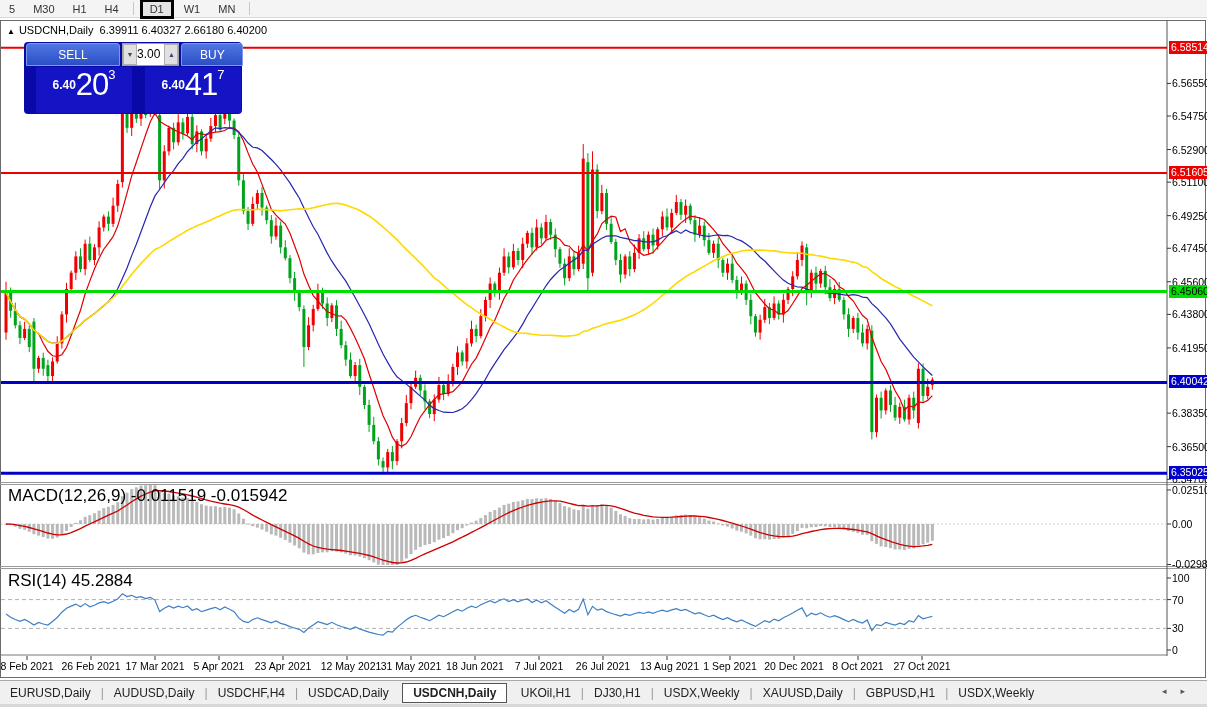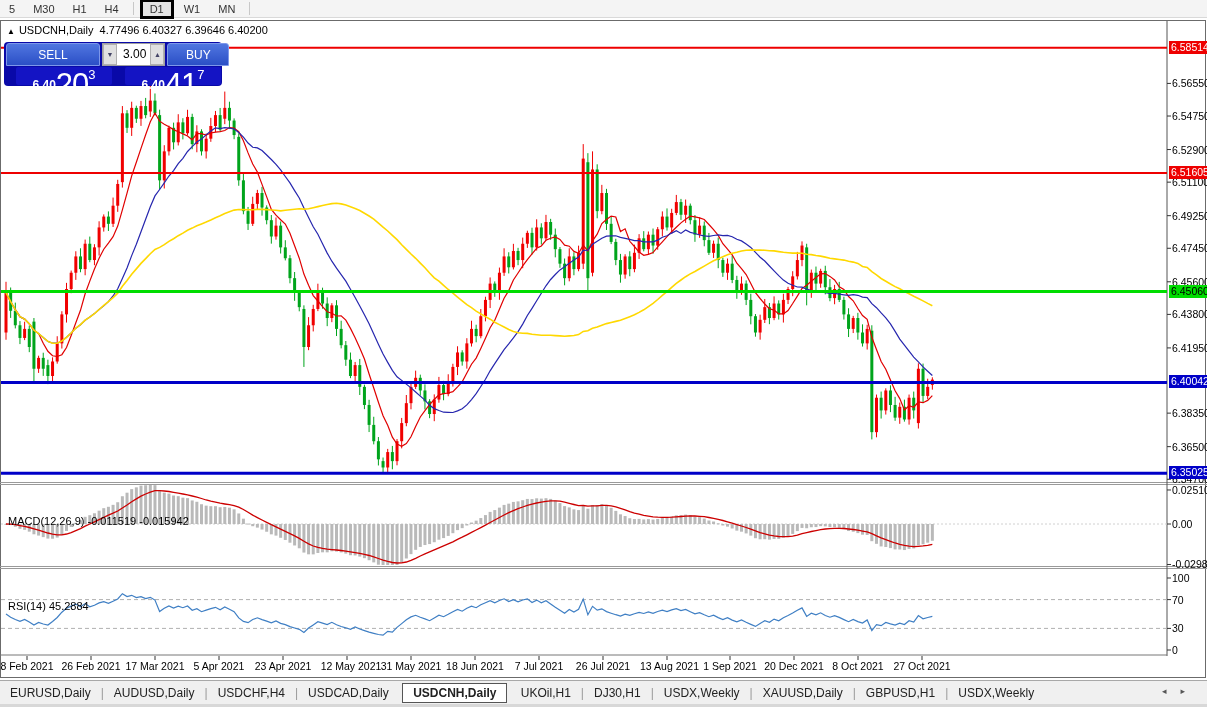--- a/index.html
+++ b/index.html
@@ -14,31 +14,31 @@
   #frame{position:absolute;left:0;top:20px;width:1206px;height:658px;border:1px solid #6b6b6b;background:#fff;box-sizing:border-box;}
   #chart-svg{position:absolute;left:0;top:0;}
   
   #title-row{position:absolute;left:7px;top:24px;font-size:11px;color:#000;white-space:nowrap;}
   #title-row .tri{font-size:8px;margin-right:4px;}
   
   .ax-label{position:absolute;left:1172px;width:34px;font-size:10.5px;color:#000;white-space:nowrap;}
   .ax-badge{position:absolute;left:1169px;font-size:10.5px;padding:0 2px;height:13px;line-height:13px;white-space:nowrap;}
   .ind-label{position:absolute;left:1172px;font-size:10.5px;color:#000;white-space:nowrap;}
   
-  .pane-caption{position:absolute;left:8px;font-size:11px;color:#000;white-space:nowrap;margin-top:29px;}
+  .pane-caption{position:absolute;left:8px;font-size:17px;color:#000;white-space:nowrap;}
   
   .date-label{position:absolute;top:660px;width:64px;text-align:center;font-size:10.5px;color:#000;white-space:nowrap;}
   
-  #trade-panel{position:absolute;left:4px;top:42px;width:218px;height:44px;background:#0909a8;border-radius:4px;}
+  #trade-panel{position:absolute;left:24px;top:42px;width:218px;height:72px;background:#0909a8;border-radius:4px;}
   .tp-top{position:absolute;left:2px;top:1px;right:2px;height:23px;display:flex;}
   .tp-btn{flex:0 0 62px;background:linear-gradient(#5076e0,#2b4fc6);border:1px solid #7d97ea;color:#fff;font-size:12px;font-family:"Liberation Sans",sans-serif;border-radius:3px 3px 0 0;padding:0;}
   .tp-btn.sell{flex:0 0 94px;}
   .tp-spin{flex:1;display:flex;background:#e8e8e8;border:1px solid #a0a0a0;margin:0 2px;}
   .tp-arrow{width:14px;background:#e0e0e0;border:1px solid #b0b0b0;font-size:7px;color:#446;padding:0;line-height:7px;}
-  .tp-vol{flex:1;background:#fff;font-size:12px;color:#000;text-align:center;padding:3px 4px 0 6px;}
+  .tp-vol{flex:1;background:#fff;font-size:12px;color:#000;text-align:center;padding:3px 4px 0 0;}
   .tp-prices{position:absolute;left:0;bottom:0;top:25px;right:0;display:flex;}
   .tp-price{flex:1;background:#1414c4;margin:0 1px 1px 12px;border-radius:2px;color:#fff;text-align:center;white-space:nowrap;}
   .tp-price .sm{font-size:12px;font-weight:bold;vertical-align:6px;}
   .tp-price .lg{font-size:31px;letter-spacing:-1px;}
   .tp-price .sup{font-size:13px;vertical-align:16px;}
   
   #tabbar{position:absolute;left:0;top:680px;width:1207px;height:24px;background:#f0f0f0;border-top:1px solid #a8a8a8;display:flex;align-items:center;font-size:12px;color:#222;}
   .tab{padding:2px 10px;white-space:nowrap;cursor:default;}
   .tab.active{background:#fff;border:1px solid #555;font-weight:bold;margin-top:-1px;}
   .tab-sep{color:#999;}
@@ -726,21 +726,21 @@
       <line x1="539" y1="656" x2="539" y2="660" stroke="#333"></line>
       <line x1="603" y1="656" x2="603" y2="660" stroke="#333"></line>
       <line x1="667" y1="656" x2="667" y2="660" stroke="#333"></line>
       <line x1="730" y1="656" x2="730" y2="660" stroke="#333"></line>
       <line x1="794" y1="656" x2="794" y2="660" stroke="#333"></line>
       <line x1="858" y1="656" x2="858" y2="660" stroke="#333"></line>
       <line x1="922" y1="656" x2="922" y2="660" stroke="#333"></line>
     </svg>
 
   <div id="title-row">
-    <span class="tri">▲</span><span>USDCNH,Daily</span>&nbsp;&nbsp;<span>4.77496 6.40327 6.39646 6.40200</span>
+    <span class="tri">▲</span><span>USDCNH,Daily</span>&nbsp;&nbsp;<span>6.39911 6.40327 2.66180 6.40200</span>
   </div>
 
   <div id="trade-panel">
     <div class="tp-top">
       <button class="tp-btn sell">SELL</button>
       <div class="tp-spin">
         <button class="tp-arrow">▼</button>
         <div class="tp-vol">3.00</div>
         <button class="tp-arrow">▲</button>
       </div>

